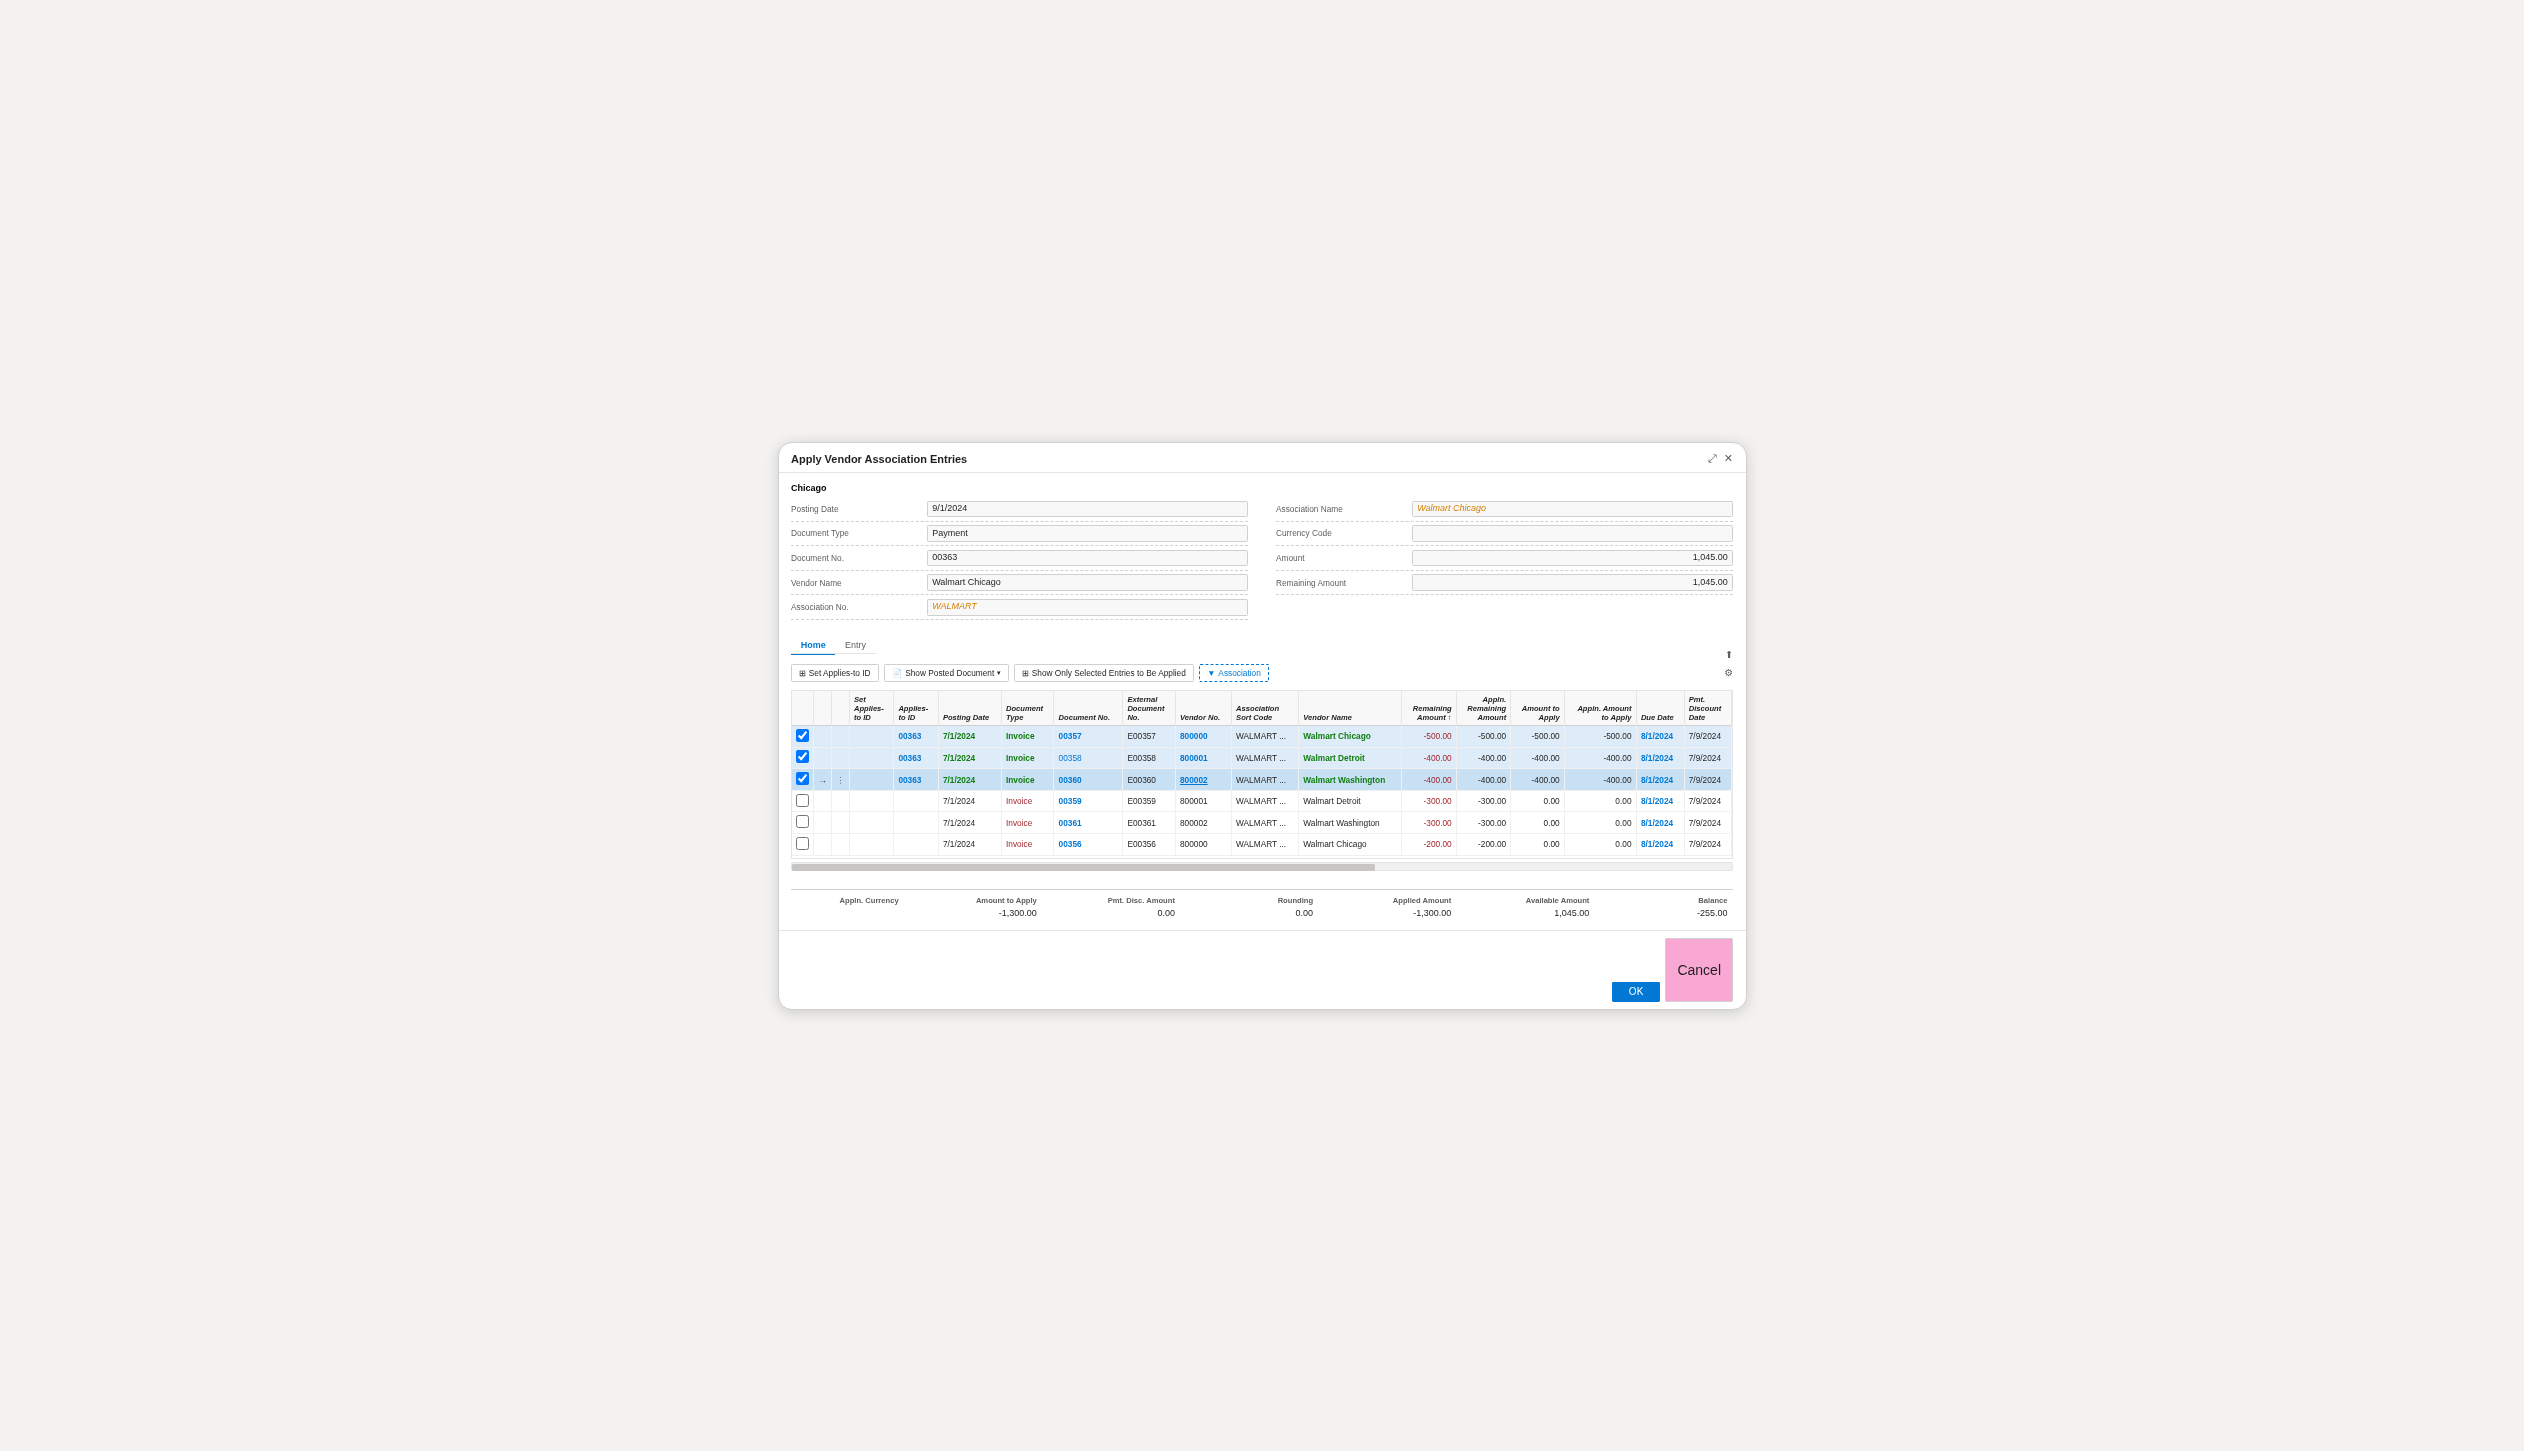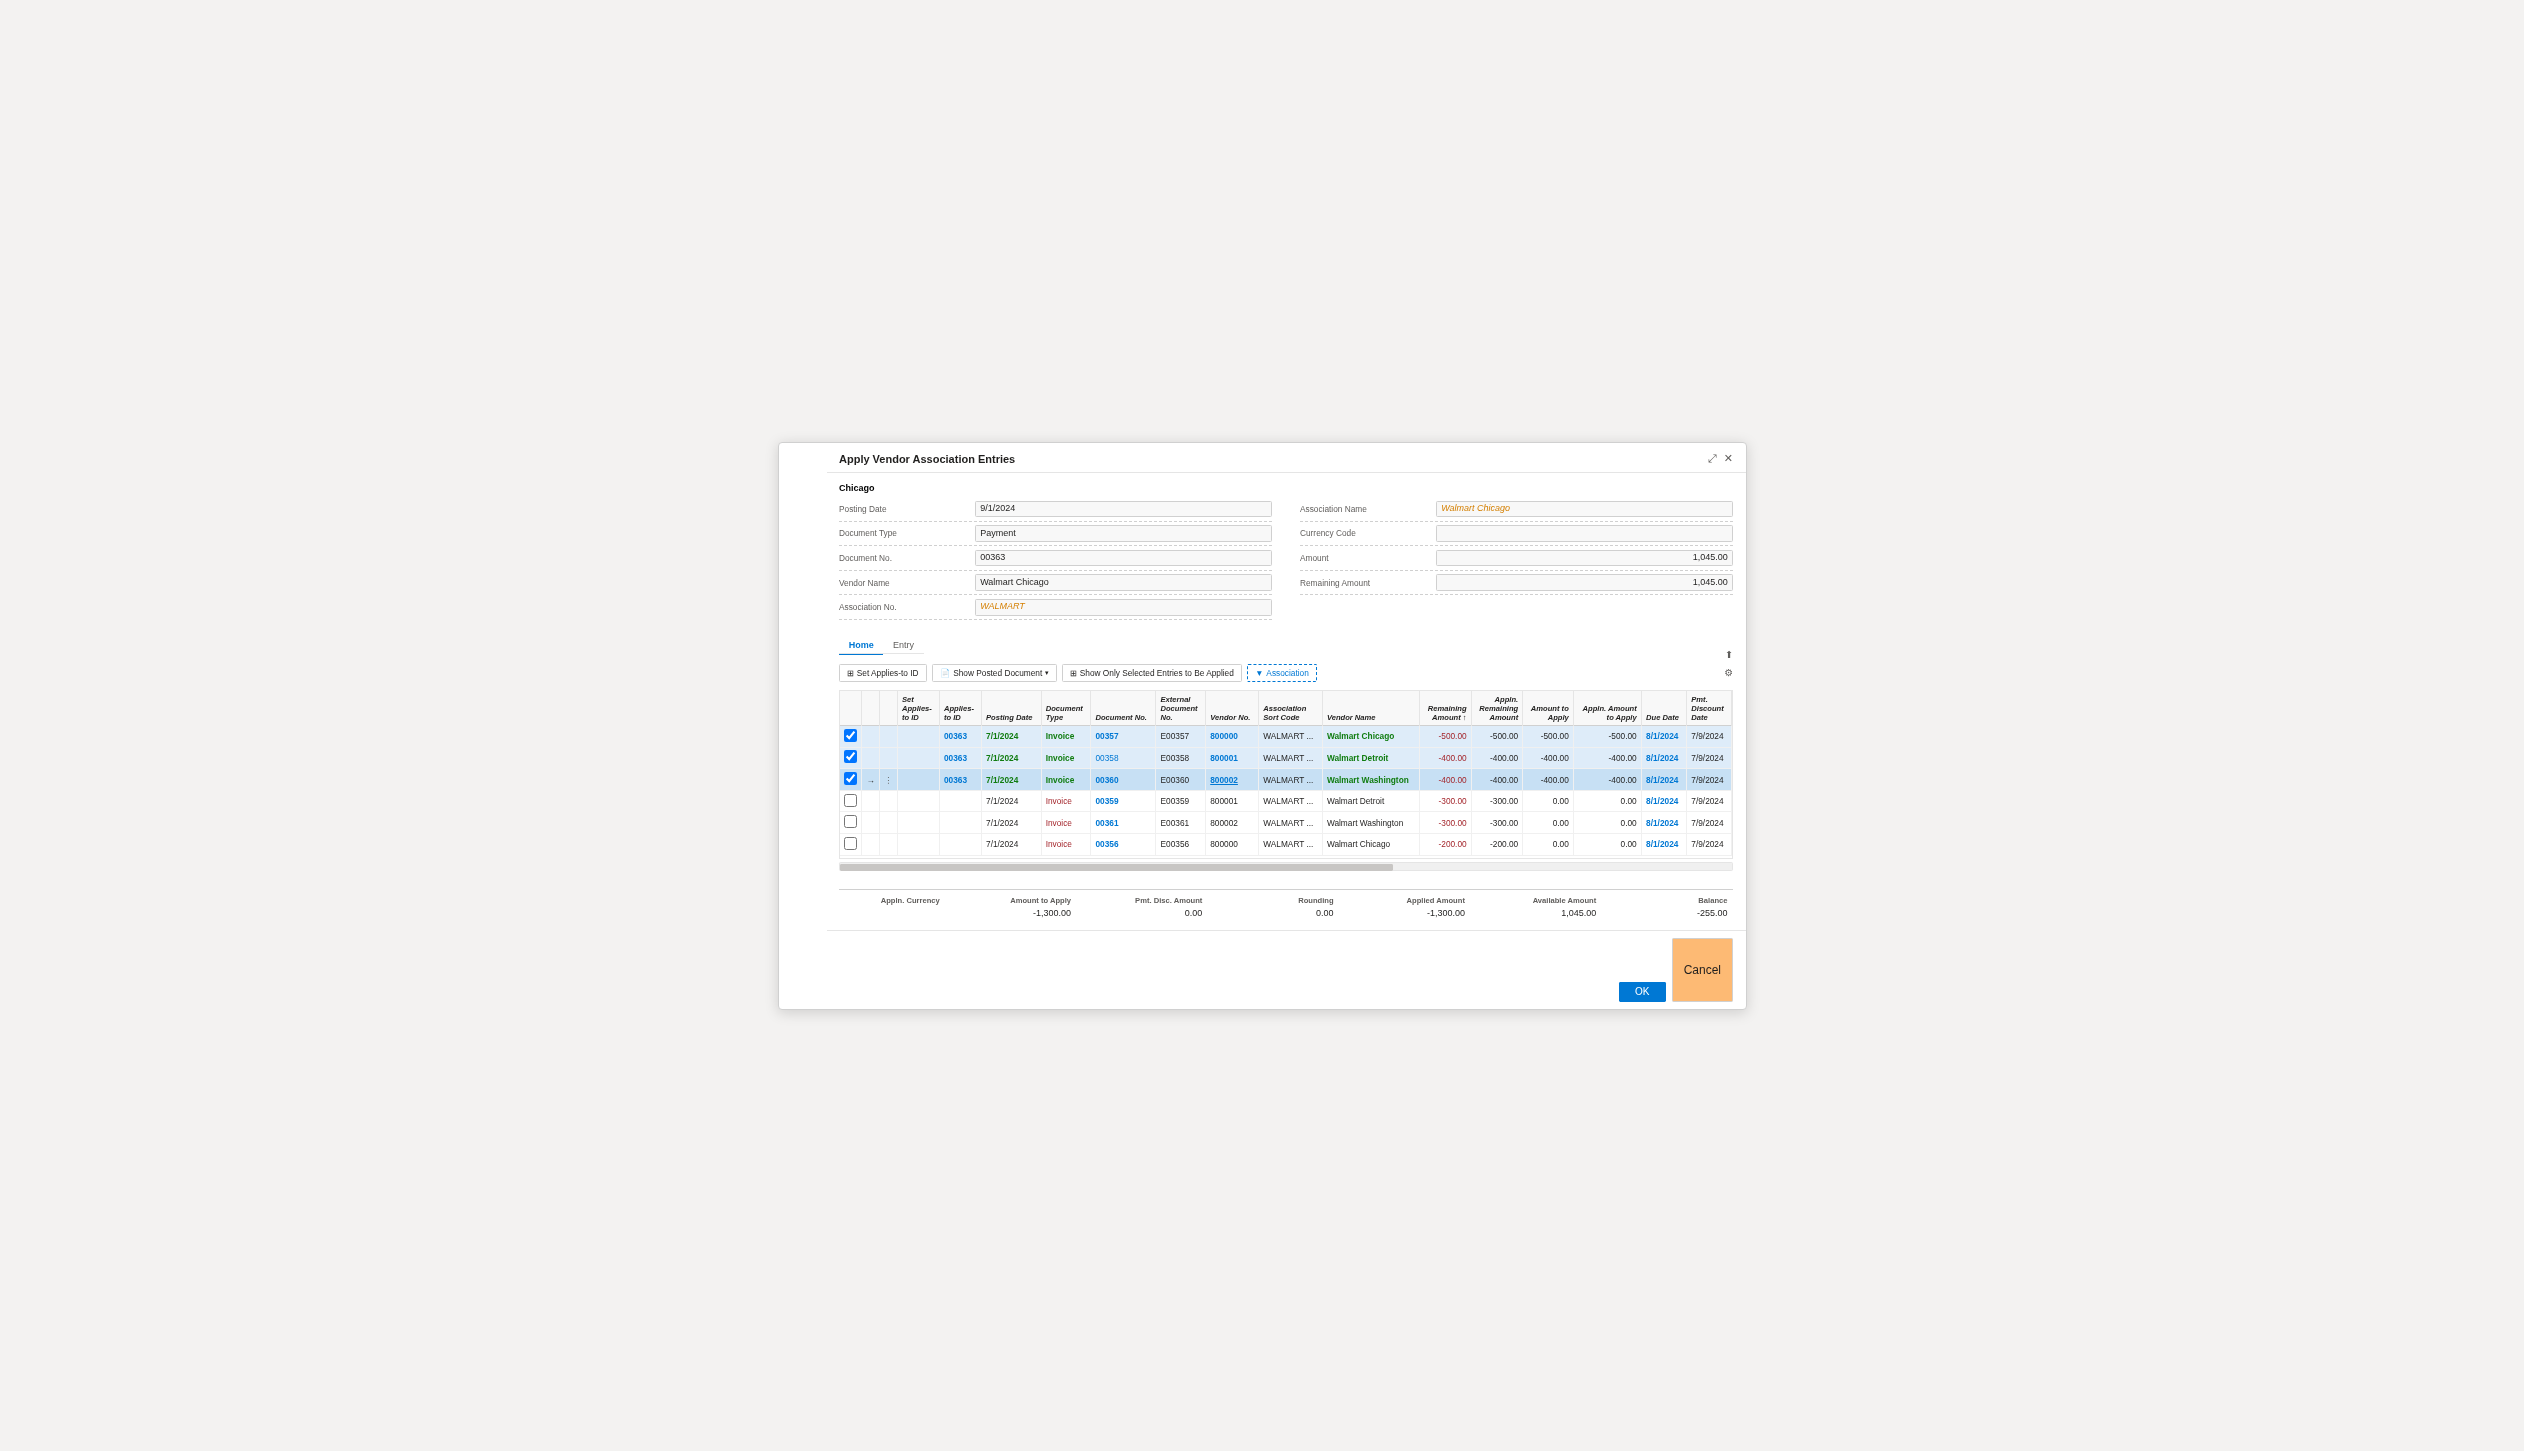--- a/index.html
+++ b/index.html
@@ -1,17 +1,17 @@
 <!DOCTYPE html>
 <html style="font-size:11px"><head>
   <meta charset="utf-8">
   <style>
     * { box-sizing: border-box; margin: 0; padding: 0; }
     body { font-family: 'Segoe UI', sans-serif; font-size: 9px; background: #f3f2f1; display: flex; justify-content: center; align-items: center; min-height: 100vh; }
-    .dialog { background: #fff; border: 0.7px solid #d0d0d0; border-radius: 4px; width: 969px; min-height: 568px; display: flex; flex-direction: column; box-shadow: 0 2.8px 14px rgba(0,0,0,0.15); position: relative; padding-left: 48px; }
+    .dialog { background: #fff; border: 0.7px solid #d0d0d0; border-radius: 14px; width: 969px; min-height: 568px; display: flex; flex-direction: column; box-shadow: 0 2.8px 14px rgba(0,0,0,0.15); position: relative; }
     .dialog-header { display: flex; justify-content: space-between; align-items: center; padding: 9.7px 12.5px 7px 12.5px; border-bottom: 0.7px solid #e5e5e5; }
     .dialog-title { font-size: 11px; font-weight: 600; color: #201f1e; }
     .header-icons { display: flex; gap: 7px; align-items: center; }
     .header-icon { cursor: pointer; color: #605e5c; font-size: 11px; background: none; border: none; }
     .dialog-body { flex: 1; padding: 9.7px 12.5px; display: flex; flex-direction: column; gap: 0; }
     .form-grid { display: grid; grid-template-columns: 1fr 1fr; gap: 0 28px; margin-bottom: 7px; }
     .field-row { display: flex; align-items: center; border-bottom: 0.7px dashed #d0d0d0; padding: 3.5px 0; min-height: 22px; }
     .field-label { width: 111px; color: #605e5c; font-size: 8.3px; flex-shrink: 0; }
     .field-value { flex: 1; font-size: 9px; color: #201f1e; }
     .field-value.input-box { background: #f8f8f8; border: 0.7px solid #d0d0d0; padding: 1.4px 4.2px; border-radius: 1.4px; min-height: 16.6px; margin-left: 25px; }
@@ -37,21 +37,21 @@
     tbody td.right { text-align: right; }
     .checkbox-cell { width: 19.4px; text-align: center; }
     .arrow-cell { width: 12.5px; text-align: center; color: #201f1e; }
     .dots-cell { width: 12.5px; text-align: center; color: #605e5c; cursor: pointer; }
     .footer-totals { display: grid; grid-template-columns: repeat(7, 1fr); border-top: 1.4px solid #d0d0d0; padding: 5.5px 0 2.8px 0; margin-top: 16px; gap: 25px; }
     .footer-col { display: flex; flex-direction: column; align-items: flex-end; padding: 0 5.5px; }
     .footer-col-label { font-size: 7.6px; color: #605e5c; font-weight: 600; margin-bottom: 2.8px; }
     .footer-col-value { font-size: 9px; color: #201f1e; }
     .dialog-footer { display: flex; justify-content: flex-end; gap: 5.5px; padding: 7px 12.5px; border-top: 0.7px solid #e5e5e5; }
     .btn-ok { background: #0078d4; color: #fff; border: none; padding: 4.2px 16.6px; font-size: 10px; border-radius: 1.4px; cursor: pointer; margin-top: 44px; }
-    .btn-cancel { background: #fdba74; color: #201f1e; border: 0.7px solid #d0d0d0; padding: 4.2px 11px; font-size: 12px; border-radius: 1.4px; cursor: pointer; }
+    .btn-cancel { background: #f9a8d4; color: #201f1e; border: 0.7px solid #d0d0d0; padding: 4.2px 11px; font-size: 14px; border-radius: 1.4px; cursor: pointer; }
     .scrollbar-area { height: 8.3px; background: #f0f0f0; border: 0.7px solid #e5e5e5; border-radius: 1.4px; margin: 2.8px 0; position: relative; }
     .scrollbar-thumb { height: 7px; background: #c8c6c4; border-radius: 1.4px; position: absolute; left: 0; top: 0.7px; width: 62%; }
     .share-icon { color: #605e5c; font-size: 9.7px; cursor: pointer; margin-left: auto; }
     .settings-icon { color: #605e5c; font-size: 9.7px; cursor: pointer; }
   </style>
 </head>
 <body>
 
 <div class="dialog">
 

